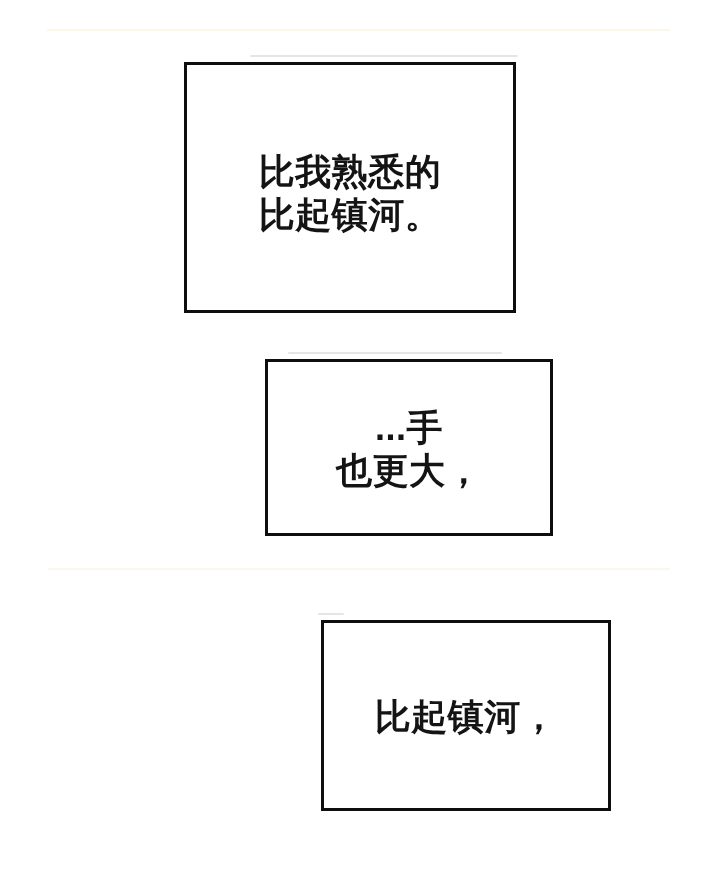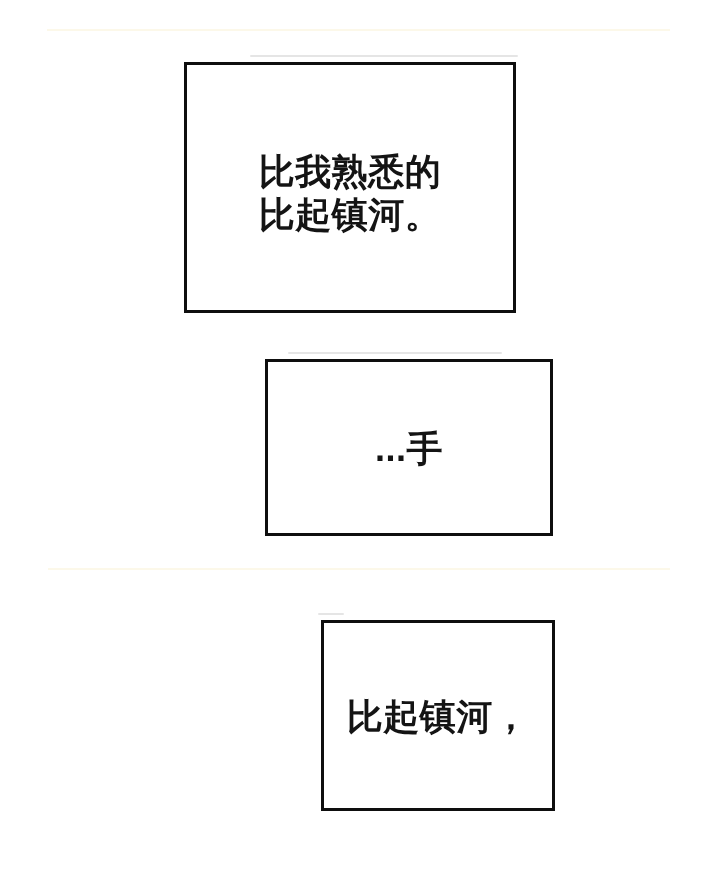--- a/index.html
+++ b/index.html
@@ -45,21 +45,21 @@
   .panel-2 {
     left: 265px;
     top: 359px;
     width: 288px;
     height: 177px;
     padding-top: 4px;
   }
   .panel-3 {
     left: 321px;
     top: 620px;
-    width: 234px;
+    width: 290px;
     height: 191px;
     padding-top: 3px;
   }
   .text-line {
     display: block;
     white-space: nowrap;
   }
   .cream-line {
     position: absolute;
     height: 2px;
@@ -111,20 +111,21 @@
 
   <div class="speech-panel panel-1">
     <span class="text-line">比我熟悉的</span>
     <span class="text-line">比起镇河。</span>
   </div>
 
   <div class="smudge smudge-2"></div>
 
   <div class="speech-panel panel-2">
     <span class="text-line">...手</span>
+    <span class="text-line">也更大，</span>
   </div>
 
   <div class="cream-line cream-line-middle"></div>
   <div class="smudge smudge-3"></div>
 
   <div class="speech-panel panel-3">
     <span class="text-line">比起镇河，</span>
   </div>
 
 </div>

